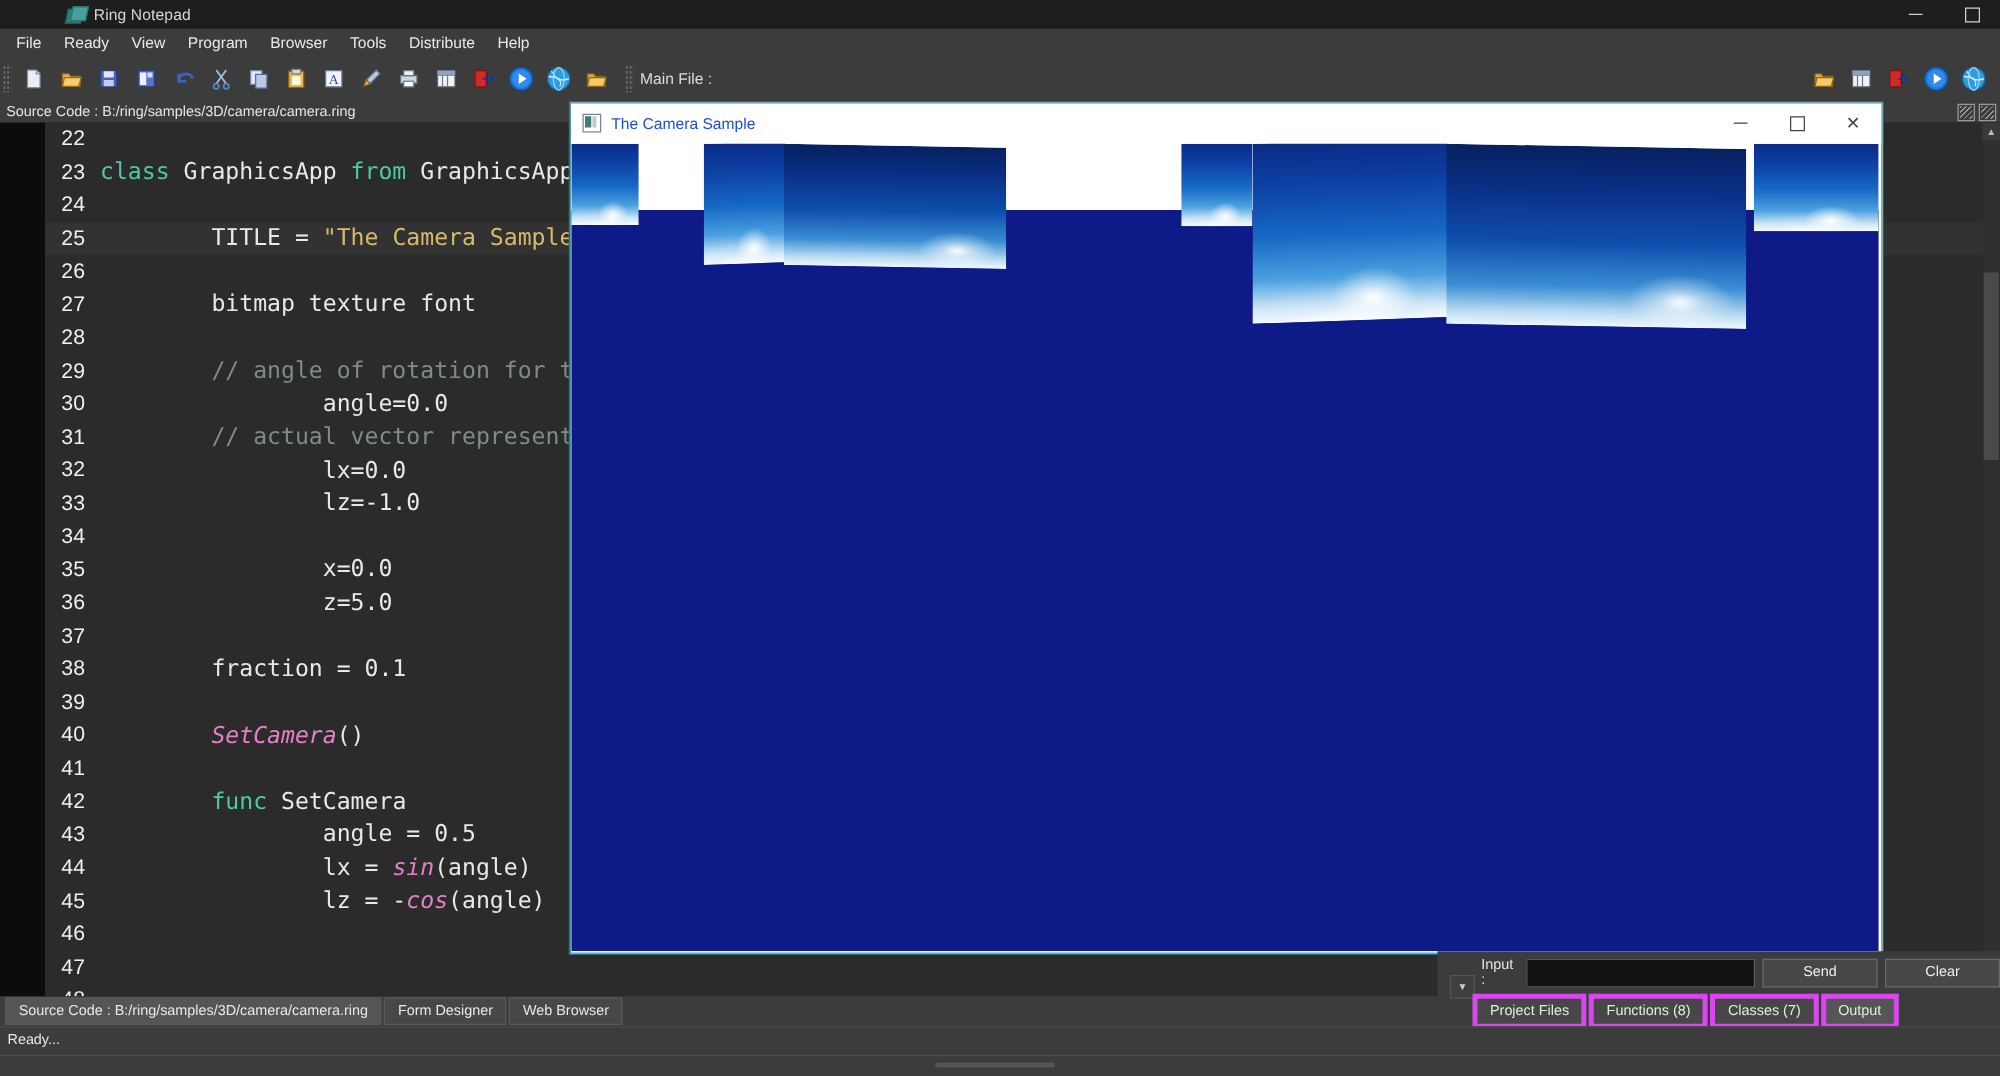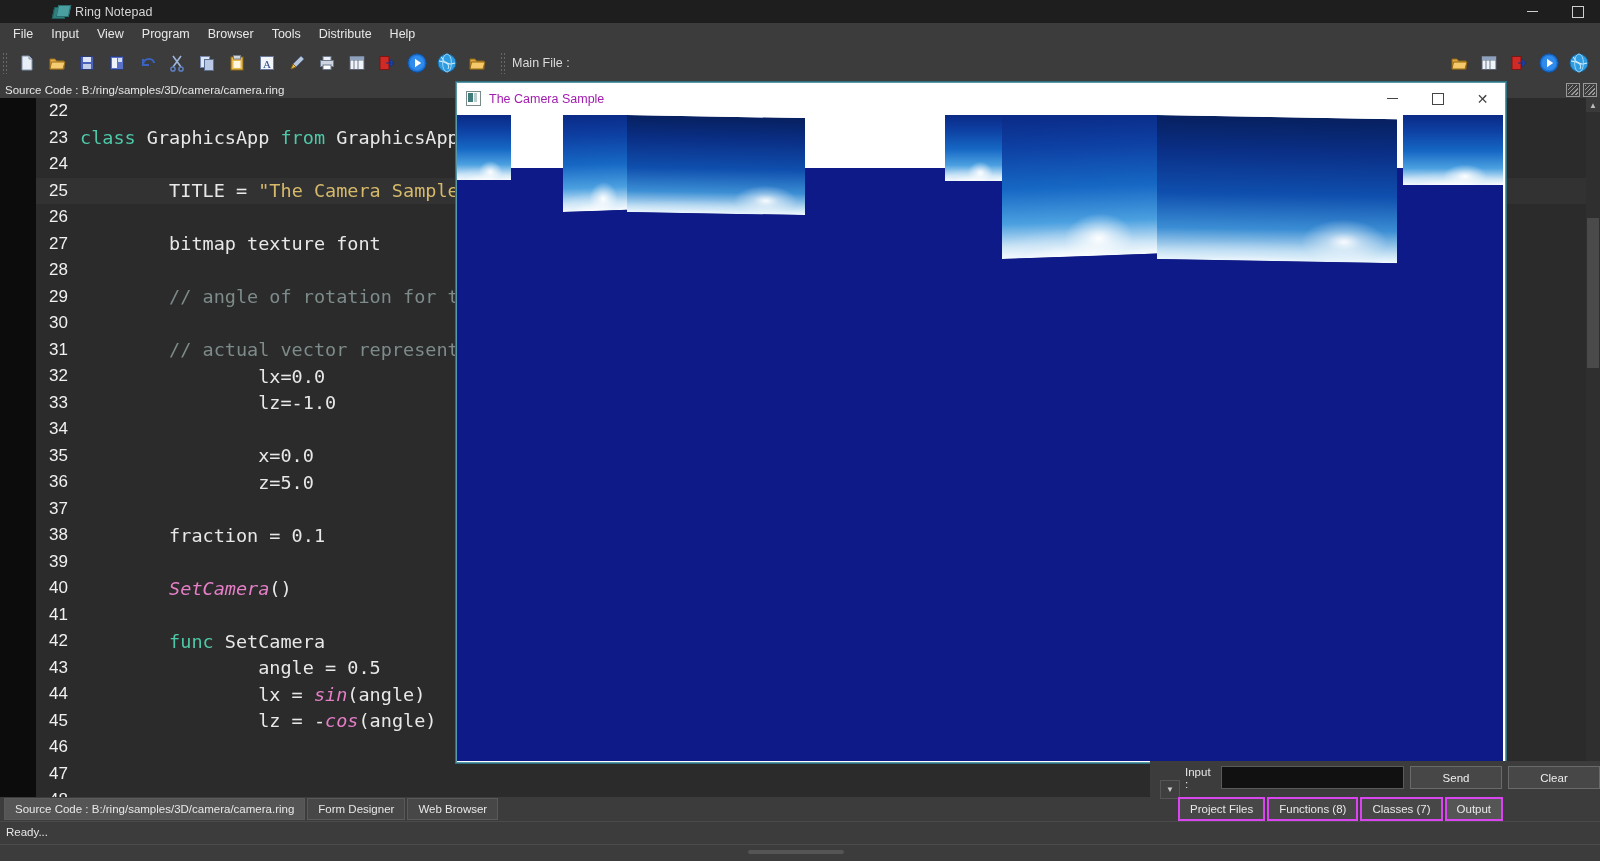--- a/index.html
+++ b/index.html
@@ -105,21 +105,21 @@
     background:#ffffff;border:1px solid #5a9aa8;box-shadow:0 0 0 1px #2f6f7d;
   }
   .camwin-title{
     height:31px;background:#ffffff;display:flex;align-items:center;
     border-bottom:1px solid #ffffff;
   }
   .camwin-icon{width:13px;height:13px;margin-left:9px;margin-right:8px;
     border:1px solid #7a8a8a;background:#fff;position:relative;}
   .camwin-icon:before{content:"";position:absolute;left:1px;top:1px;width:5px;height:9px;background:#3f7d7d;}
   .camwin-icon:after{content:"";position:absolute;left:7px;top:1px;width:3px;height:9px;background:#b9cccc;}
-  .camwin-name{font-size:12.5px;color:#a21caf;}
+  .camwin-name{font-size:12.5px;color:#1d4ed8;}
   .camwin-btns{margin-left:auto;display:flex;height:31px;}
   .cwb{width:45px;height:31px;display:flex;align-items:center;justify-content:center;color:#444;}
   .cw-min{width:11px;height:1px;background:#444;}
   .cw-max{width:10px;height:10px;border:1px solid #444;}
   .cw-close{font-size:14px;line-height:1;font-family:"DejaVu Sans",sans-serif;}
 
   
   .glcanvas{position:relative;width:1046px;height:646px;background:#ffffff;overflow:hidden;}
   .ground{position:absolute;left:0;top:53px;width:1046px;height:593px;background:#0e1a87;}
 
@@ -148,32 +148,32 @@
     color:#e8e8e8;font-size:11.5px;background:#474747;border:1px solid #5a5a5a;
   }
   .ltab.active{background:#555;}
 
   
   .rightpanel{
     position:absolute;left:1150px;top:761px;width:450px;height:60px;background:#3c3c3c;
   }
   .inputrow{
     position:absolute;left:1185px;top:766px;width:415px;height:24px;
-    display:flex;align-items:flex-start;gap:6px;
+    display:flex;align-items:center;gap:6px;
   }
   .inputlabel{color:#e6e6e6;font-size:11.5px;}
   .inputbox{width:185px;height:19px;background:#111;border:1px solid #5a5a5a;}
   .pbtn{height:21px;padding:0 14px;display:flex;align-items:center;justify-content:center;
     background:#474747;border:1px solid #6a6a6a;color:#eee;font-size:11.5px;min-width:62px;}
   .rtabs{
     position:absolute;left:1178px;top:797px;width:422px;height:24px;
     display:flex;align-items:center;gap:2px;
   }
   .rtab{height:20px;padding:0 10px;display:flex;align-items:center;
-    color:#e8e8e8;font-size:11.5px;background:#474747;border:2px solid #d946ef;}
+    color:#e8e8e8;font-size:11.5px;background:#474747;border:4px solid #d946ef;}
   .rtab.active{background:#555;}
 
   
   .miniarrow{
     position:absolute;left:1160px;top:780px;width:18px;height:17px;background:#3f3f3f;
     border:1px solid #555;display:flex;align-items:center;justify-content:center;color:#ccc;font-size:8px;
   }
 
   
   .statusbar{
@@ -203,21 +203,21 @@
           <div class="glyph-max"></div>
         </div>
       <div class="tb-btn close">
           <span class="glyph-close">✕</span>
         </div>
     </div>
   </div>
 
   <div class="menubar">
     <div class="menu-item">File</div>
-    <div class="menu-item">Input</div>
+    <div class="menu-item">Ready</div>
     <div class="menu-item">View</div>
     <div class="menu-item">Program</div>
     <div class="menu-item">Browser</div>
     <div class="menu-item">Tools</div>
     <div class="menu-item">Distribute</div>
     <div class="menu-item">Help</div>
   </div>
 
   <div class="toolbar">
     <div class="grip"></div>
@@ -401,20 +401,21 @@
         <div class="row line">
           <div class="lnum">28</div>
           <div class="ltext"></div>
         </div>
         <div class="row line">
           <div class="lnum">29</div>
           <div class="ltext"><span class="tok-com">        // angle of rotation for t</span></div>
         </div>
         <div class="row line">
           <div class="lnum">30</div>
+          <div class="ltext"><span class="tok-txt">                angle=0.0</span></div>
         </div>
         <div class="row line">
           <div class="lnum">31</div>
           <div class="ltext"><span class="tok-com">        // actual vector represent</span></div>
         </div>
         <div class="row line">
           <div class="lnum">32</div>
           <div class="ltext"><span class="tok-txt">                lx=0.0</span></div>
         </div>
         <div class="row line">

